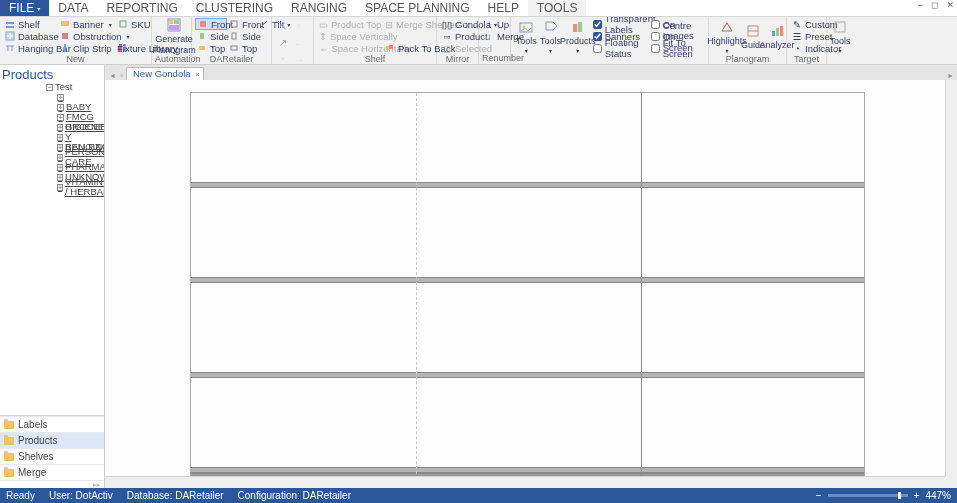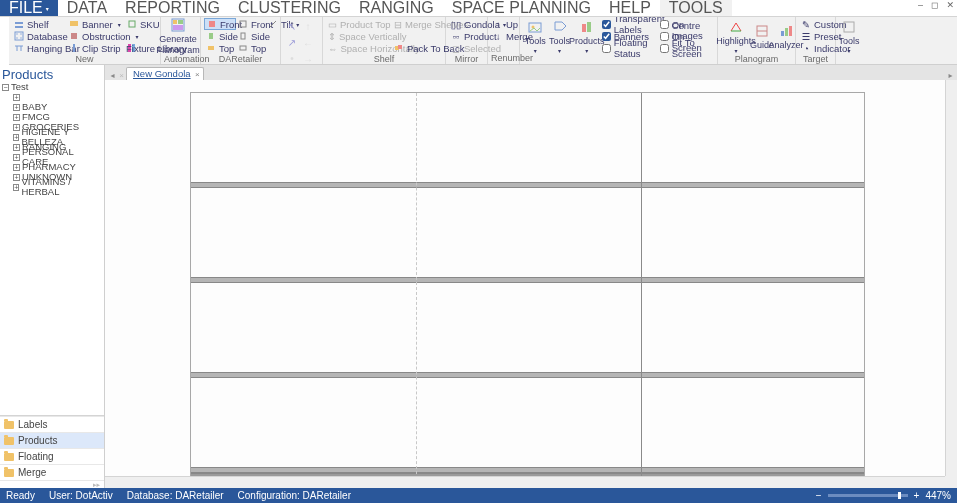--- a/index.html
+++ b/index.html
@@ -1,27 +1,27 @@
 <!DOCTYPE html>
 <html><head>
 <meta charset="utf-8">
 <style>
 * { margin:0; padding:0; box-sizing:border-box; font-family:"Segoe UI",Tahoma,sans-serif; }
 body { width:957px; height:503px; background:#fff; overflow:hidden; display:flex; flex-direction:column; font-size:10px; color:#444; }
 
 
 .menubar { height:17px; background:#fff; display:flex; align-items:stretch; border-bottom:1px solid #d4d4d4; position:relative; }
-.menu-item { padding:0 9px; display:flex; align-items:center; color:#555; cursor:default; font-size:16px; }
+.menu-item { padding:0 9px; display:flex; align-items:center; color:#555; cursor:default; font-size:12px; }
 .menu-item.file { background:#2a579a; color:#fff; }
 .menu-item.file::after { content:"▾"; font-size:6px; margin-left:3px; }
 .menu-item.active { background:#f1f1f1; }
 .winctrls { position:absolute; right:3px; top:0; display:flex; gap:8px; align-items:center; color:#666; font-size:9px; }
 
 
-.ribbon { height:48px; background:#f1f1f1; border-bottom:1px solid #cfcfcf; display:flex;margin-left:9px; }
+.ribbon { height:48px; background:#f1f1f1; border-bottom:1px solid #cfcfcf; display:flex; }
 .rgroup { border-right:1px solid #d8d8d8; display:flex; flex-direction:column; justify-content:space-between; padding:1px 3px 0 3px; }
 .rgroup-body { flex:1; display:flex; align-items:flex-start; }
 .rgroup-label { text-align:center; font-size:9px; color:#6a6a6a; height:11px; line-height:11px; }
 .stackv { display:flex; flex-direction:column; gap:0; }
 .rbtn { display:flex; align-items:center; gap:3px; padding:0 2px; height:12px; color:#3a3a6a; font-size:9.5px; white-space:nowrap; }
 .rbtn.dis { color:#b0b0b0; }
 .rbtn .ic { width:10px; height:10px; display:inline-flex; align-items:center; justify-content:center; }
 .rbtn.sel { background:#cde0f7; border:1px solid #7aa7d8; height:12px; }
 .bigbtn { display:flex; flex-direction:column; align-items:center; justify-content:center; width:38px; height:36px; gap:1px; font-size:9px; color:#3a3a6a; }
 .bigbtn .ic { width:16px; height:16px; }
@@ -29,31 +29,31 @@
 .chk input { width:9px; height:9px; accent-color:#2a579a; }
 .arr { width:12px; height:12px; display:flex; align-items:center; justify-content:center; color:#9a9ad8; }
 .arr.dis { color:#ddd; }
 
 
 svg { display:block; }
 
 
 .tabstrip { height:15px; background:#e4e4e4; display:flex; align-items:flex-end; padding-left:3px; position:relative; }
 .tabstrip .navarr { width:9px; text-align:center; color:#888; font-size:8px; }
-.doc-tab { background:#fff; border:1px solid #b8b8b8; border-bottom:none; border-radius:2px 2px 0 0; padding:0 12px 0 6px; height:13px; line-height:12px; font-size:9.5px; color:#2a579a; position:relative;text-decoration:underline; }
+.doc-tab { background:#fff; border:1px solid #b8b8b8; border-bottom:none; border-radius:2px 2px 0 0; padding:0 12px 0 6px; height:13px; line-height:12px; font-size:9.5px; color:#2a579a; position:relative; }
 .doc-tab .close { position:absolute; right:3px; top:1px; font-size:8px; color:#888; }
 
 
 .workarea { flex:1; display:flex; min-height:0; }
 .sidepanel { width:105px; border-right:1px solid #cfcfcf; display:flex; flex-direction:column; background:#fff; }
 .sidepanel h2 { font-size:13px; font-weight:400; color:#2a579a; padding:2px 2px 1px 2px; height:17px; }
-.tree { flex:1; overflow:auto; font-size:9.5px; color:#444; }
+.tree { flex:1; overflow:auto; font-size:9.5px; color:#444;margin-left:44px; }
 .tree-item { padding:0 2px; height:10px; line-height:10px; display:flex; align-items:center; gap:2px; }
 .tree-item.root { padding-left:2px; }
-.tree-item.child { padding-left:13px; }
+.tree-item.child { padding-left:13px;text-decoration:underline; }
 .tg { width:7px; height:7px; border:1px solid #8a8a8a; display:inline-flex; align-items:center; justify-content:center; font-size:7px; color:#555; line-height:5px; }
 .navlist { border-top:1px solid #d4d4d4; }
 .navitem { height:16px; display:flex; align-items:center; gap:4px; padding-left:4px; font-size:10px; color:#444; border-top:1px solid #e8e8e8; }
 .navitem.sel { background:#dce8fa; }
 .folder-ic { width:10px; height:8px; background:#f0c268; border-radius:1px; position:relative; }
 .folder-ic::before { content:""; position:absolute; top:-2px; left:0; width:4px; height:2px; background:#f0c268; border-radius:1px 1px 0 0; }
 .gripper { height:8px; display:flex; align-items:center; justify-content:flex-end; padding-right:4px; color:#bbb; font-size:7px; border-top:1px solid #e8e8e8; }
 
 
 .canvaswrap { flex:1; position:relative; background:#fdfdfd; overflow:hidden; }
@@ -179,21 +179,21 @@
               </svg>
             </span>
             <span style="margin-left:-14px">Fixture Library</span>
           </div>
       </div>
     </div>
     <div class="rgroup-label">New</div>
   </div>
 
   <div class="rgroup" style="width:40px">
-    <div class="rgroup-body" style="justify-content:flex-end">
+    <div class="rgroup-body" style="justify-content:flex-start">
       <div class="bigbtn">
         <span class="ic">
             <svg width="16" height="16">
               <rect x="2" y="2" width="12" height="12" fill="none" stroke="#7a9cd4"></rect>
               <rect x="3" y="3" width="4" height="4" fill="#f0c268"></rect>
               <rect x="8" y="3" width="5" height="4" fill="#9c8"></rect>
               <rect x="3" y="8" width="10" height="5" fill="#c9e"></rect>
             </svg>
           </span>
         <span>Generate</span>
@@ -545,21 +545,21 @@
       <div class="navitem">
           <span class="folder-ic"></span>
           <span>Labels</span>
         </div>
       <div class="navitem sel">
           <span class="folder-ic"></span>
           <span>Products</span>
         </div>
       <div class="navitem">
           <span class="folder-ic"></span>
-          <span>Floating</span>
+          <span>Shelves</span>
         </div>
       <div class="navitem">
           <span class="folder-ic"></span>
           <span>Merge</span>
         </div>
       <div class="gripper">▸▸</div>
     </div>
   </div>
 
   <div style="flex:1;display:flex;flex-direction:column;min-width:0">

